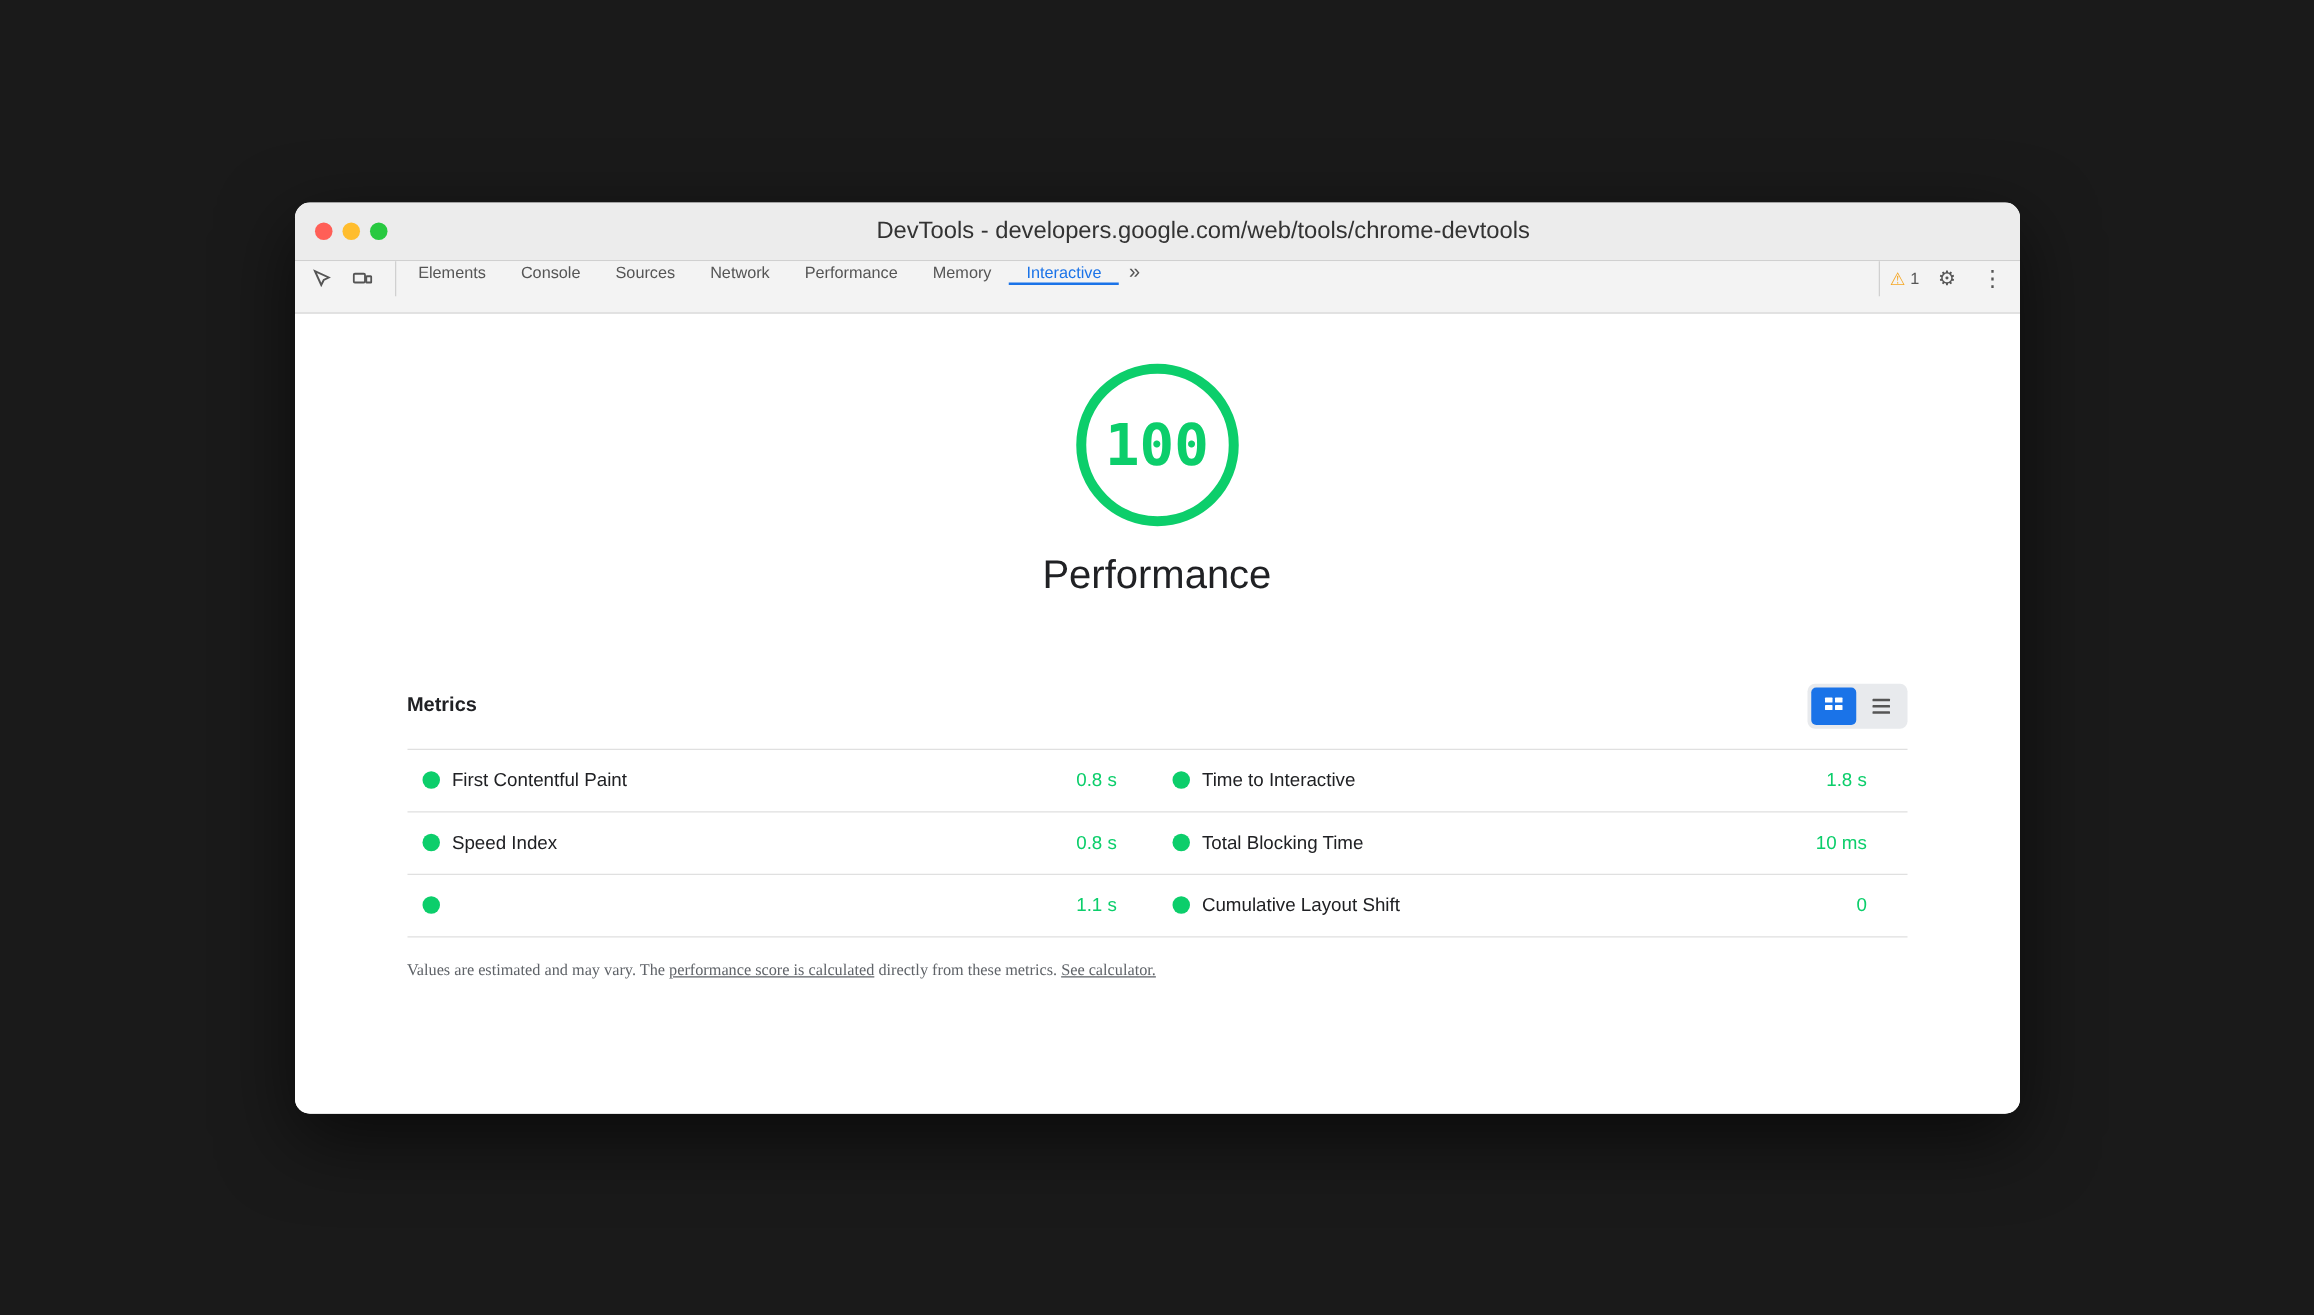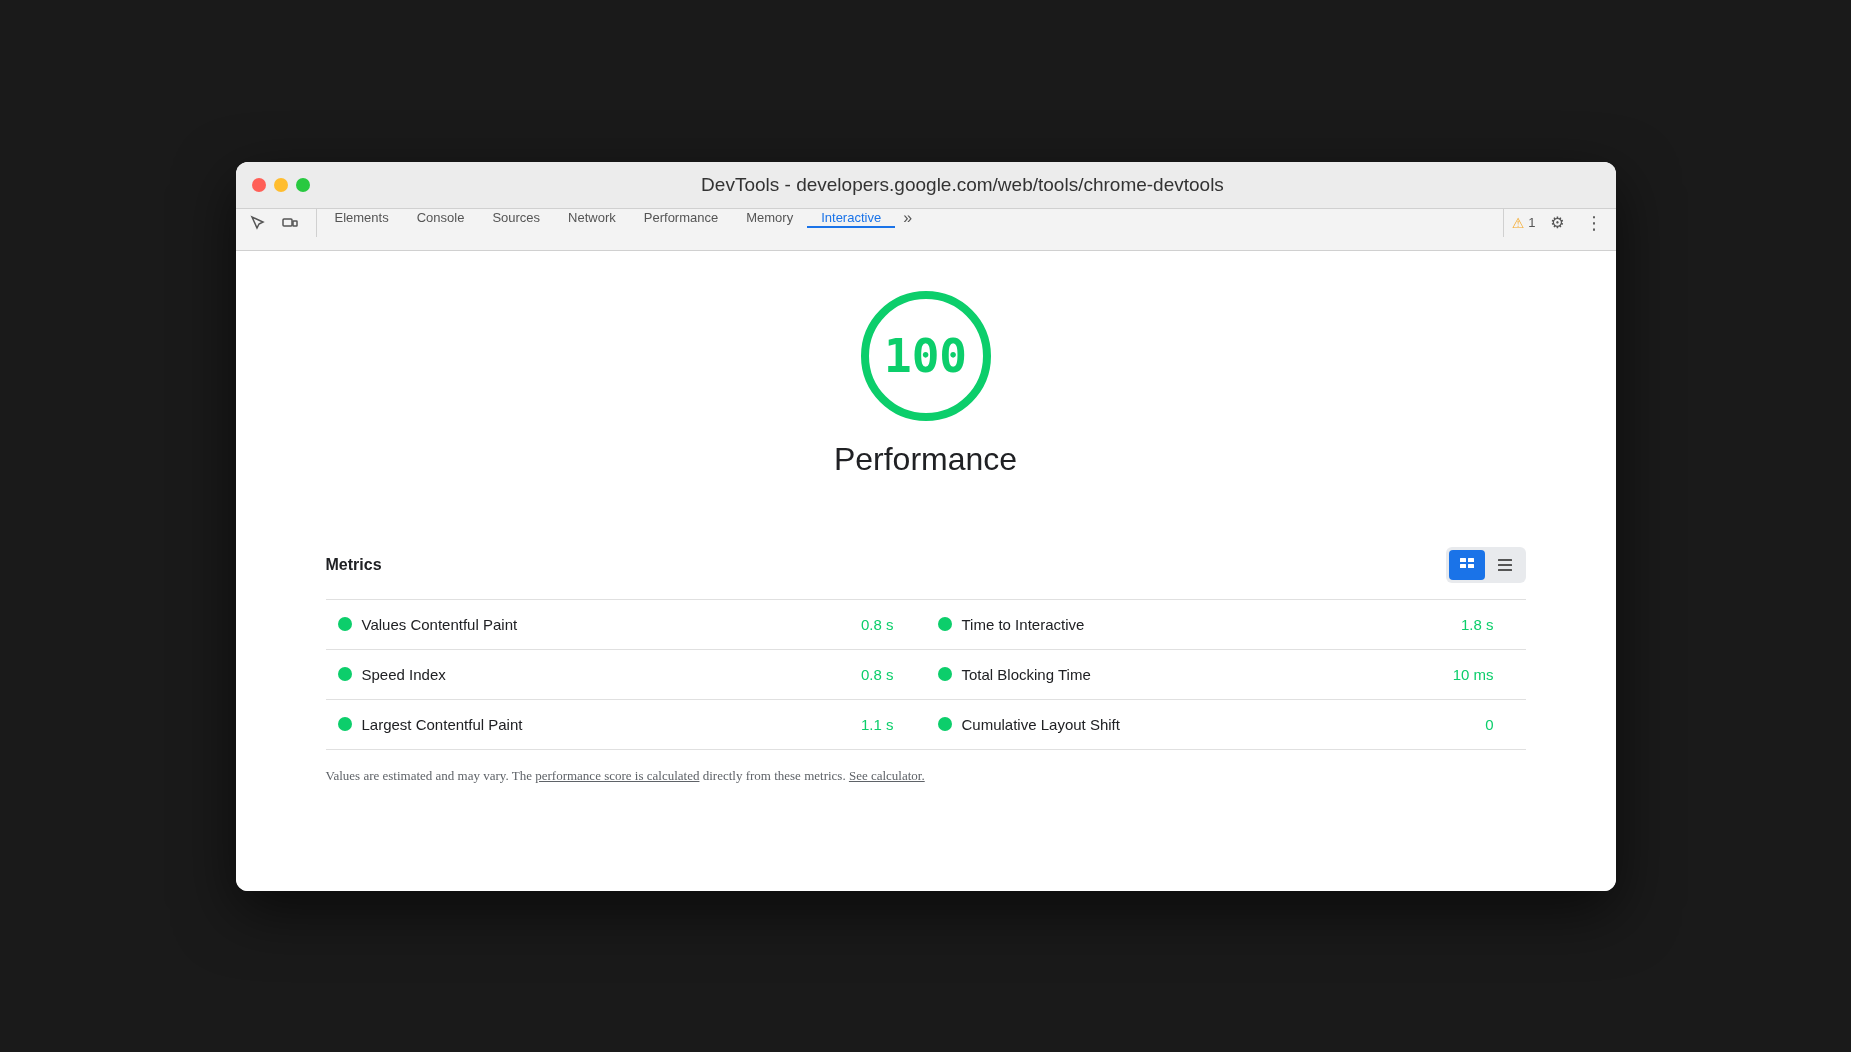--- a/index.html
+++ b/index.html
@@ -364,21 +364,21 @@
             </svg>
           </div>
         </div>
       </div>
 
       <div class="metrics-table">
 
         <div class="metric-row">
           <div class="metric-cell">
             <div class="metric-dot dot-green"></div>
-            <span class="metric-name">Values Contentful Paint</span>
+            <span class="metric-name">First Contentful Paint</span>
             <span class="metric-value">0.8 s</span>
           </div>
           <div class="metric-cell">
             <div class="metric-dot dot-green"></div>
             <span class="metric-name">Time to Interactive</span>
             <span class="metric-value">1.8 s</span>
           </div>
         </div>
 
         <div class="metric-row">
@@ -390,21 +390,20 @@
           <div class="metric-cell">
             <div class="metric-dot dot-green"></div>
             <span class="metric-name">Total Blocking Time</span>
             <span class="metric-value">10 ms</span>
           </div>
         </div>
 
         <div class="metric-row">
           <div class="metric-cell">
             <div class="metric-dot dot-green"></div>
-            <span class="metric-name">Largest Contentful Paint</span>
             <span class="metric-value">1.1 s</span>
           </div>
           <div class="metric-cell">
             <div class="metric-dot dot-green"></div>
             <span class="metric-name">Cumulative Layout Shift</span>
             <span class="metric-value">0</span>
           </div>
         </div>
       </div>
 

